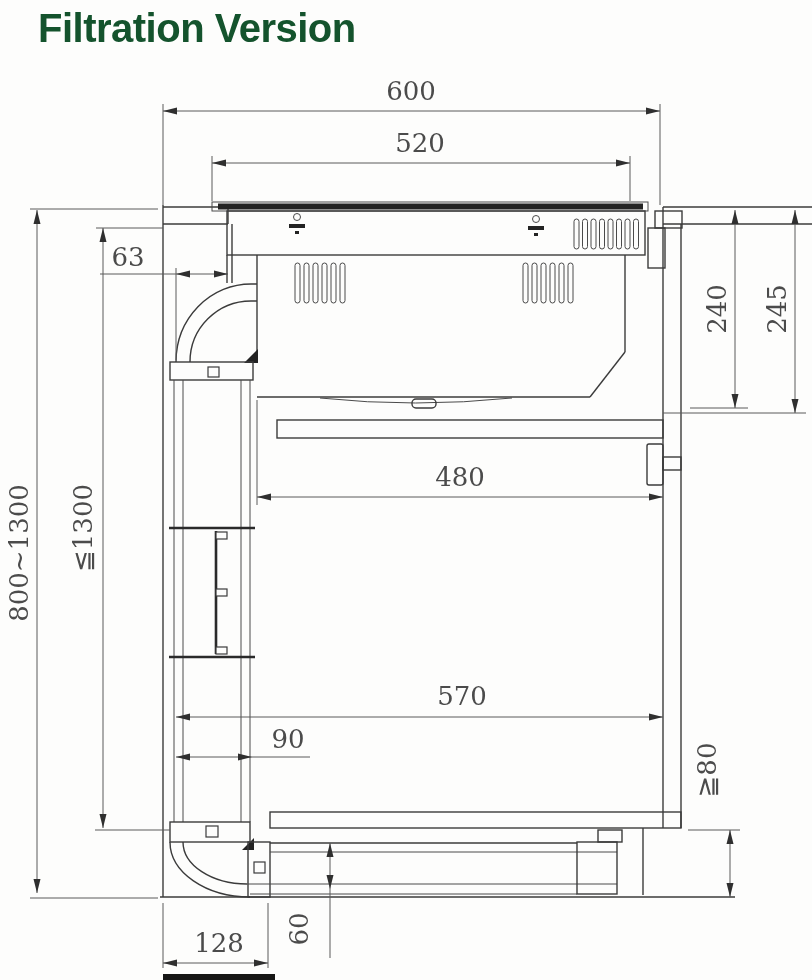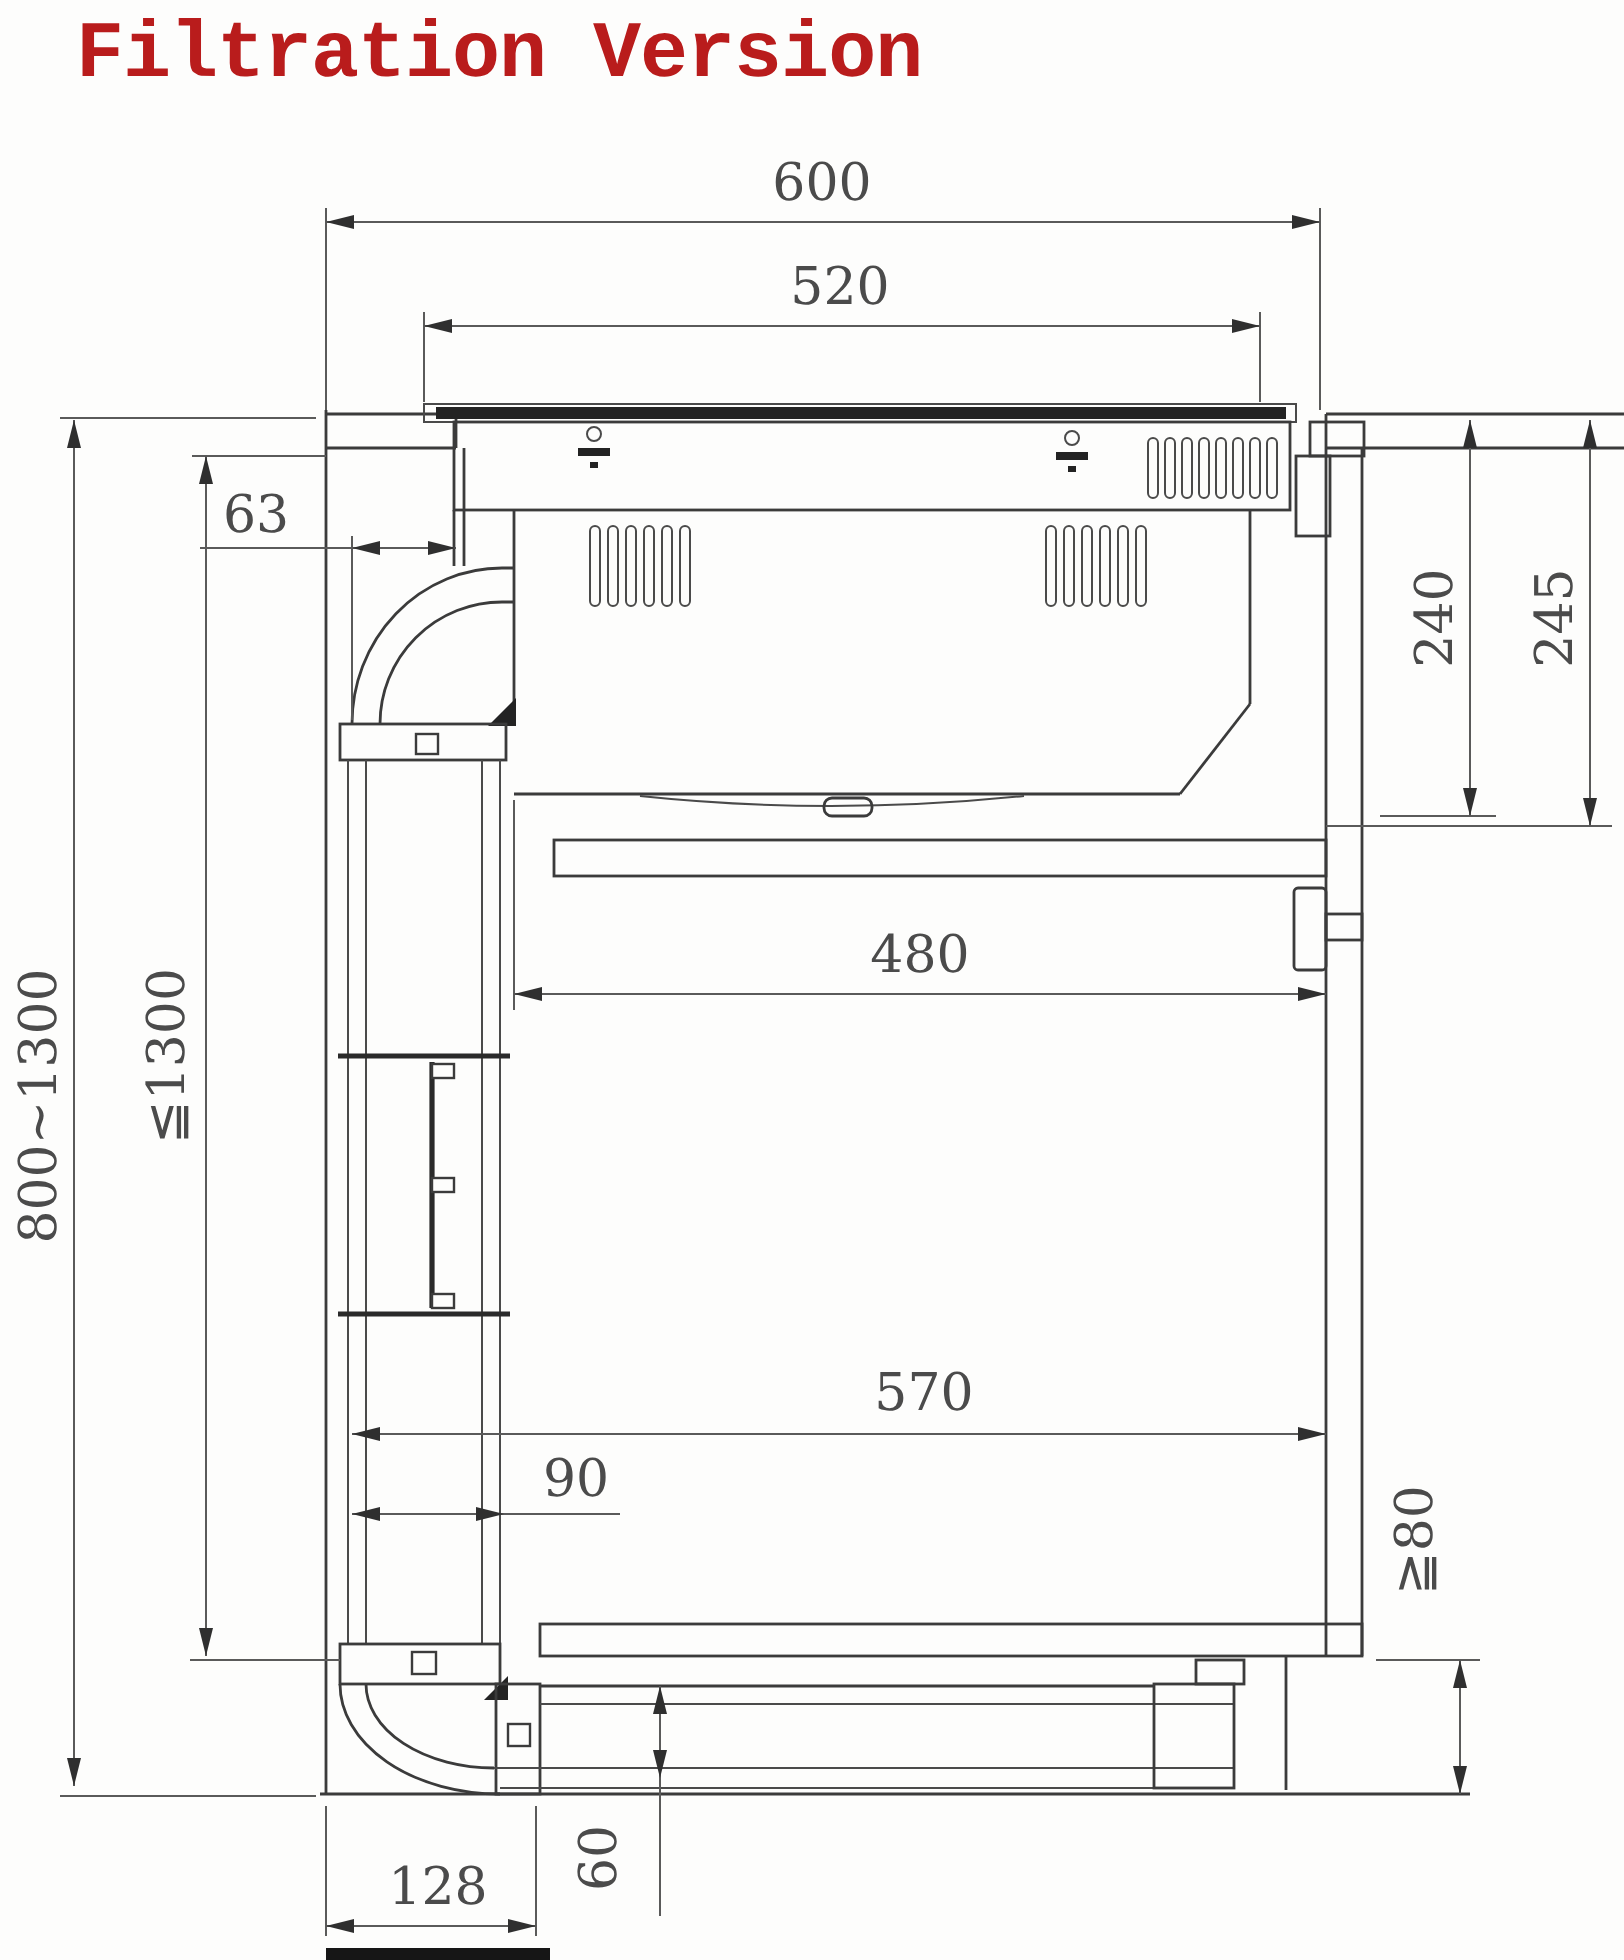--- a/index.html
+++ b/index.html
@@ -1,19 +1,19 @@
 <!DOCTYPE html>
 <html><head>
 <meta charset="utf-8">
 <style>
   html,body{margin:0;padding:0;background:#ffffff;}
   .page{position:relative;width:812px;height:980px;background:#fdfdfc;overflow:hidden;
         font-family:"Liberation Sans",sans-serif;}
   .title{position:absolute;left:38px;top:6px;margin:0;font-size:40px;font-weight:bold;
-         color:#b91c1c;letter-spacing:-0.5px;font-family:Liberation Mono, monospace;}
+         color:#14532d;letter-spacing:-0.5px;font-family:Liberation Sans, sans-serif;}
   svg{position:absolute;left:0;top:0;}
   .s{stroke:#3b3b3b;stroke-width:1.4;fill:none;}
   .sth{stroke:#2a2a2a;stroke-width:2.6;fill:none;}
   .thin{stroke:#4a4a4a;stroke-width:1;fill:none;}
   .dim{stroke:#5a5a5a;stroke-width:1;fill:none;}
   .ah{fill:#2f2f2f;stroke:none;}
   .blk{fill:#232323;stroke:none;}
   .wsq{fill:#fdfdfc;stroke:#3b3b3b;stroke-width:1.2;}
   text.dt{font-family:"DejaVu Serif","Liberation Serif",serif;font-size:26px;fill:#4b4b4b;}
 </style>

